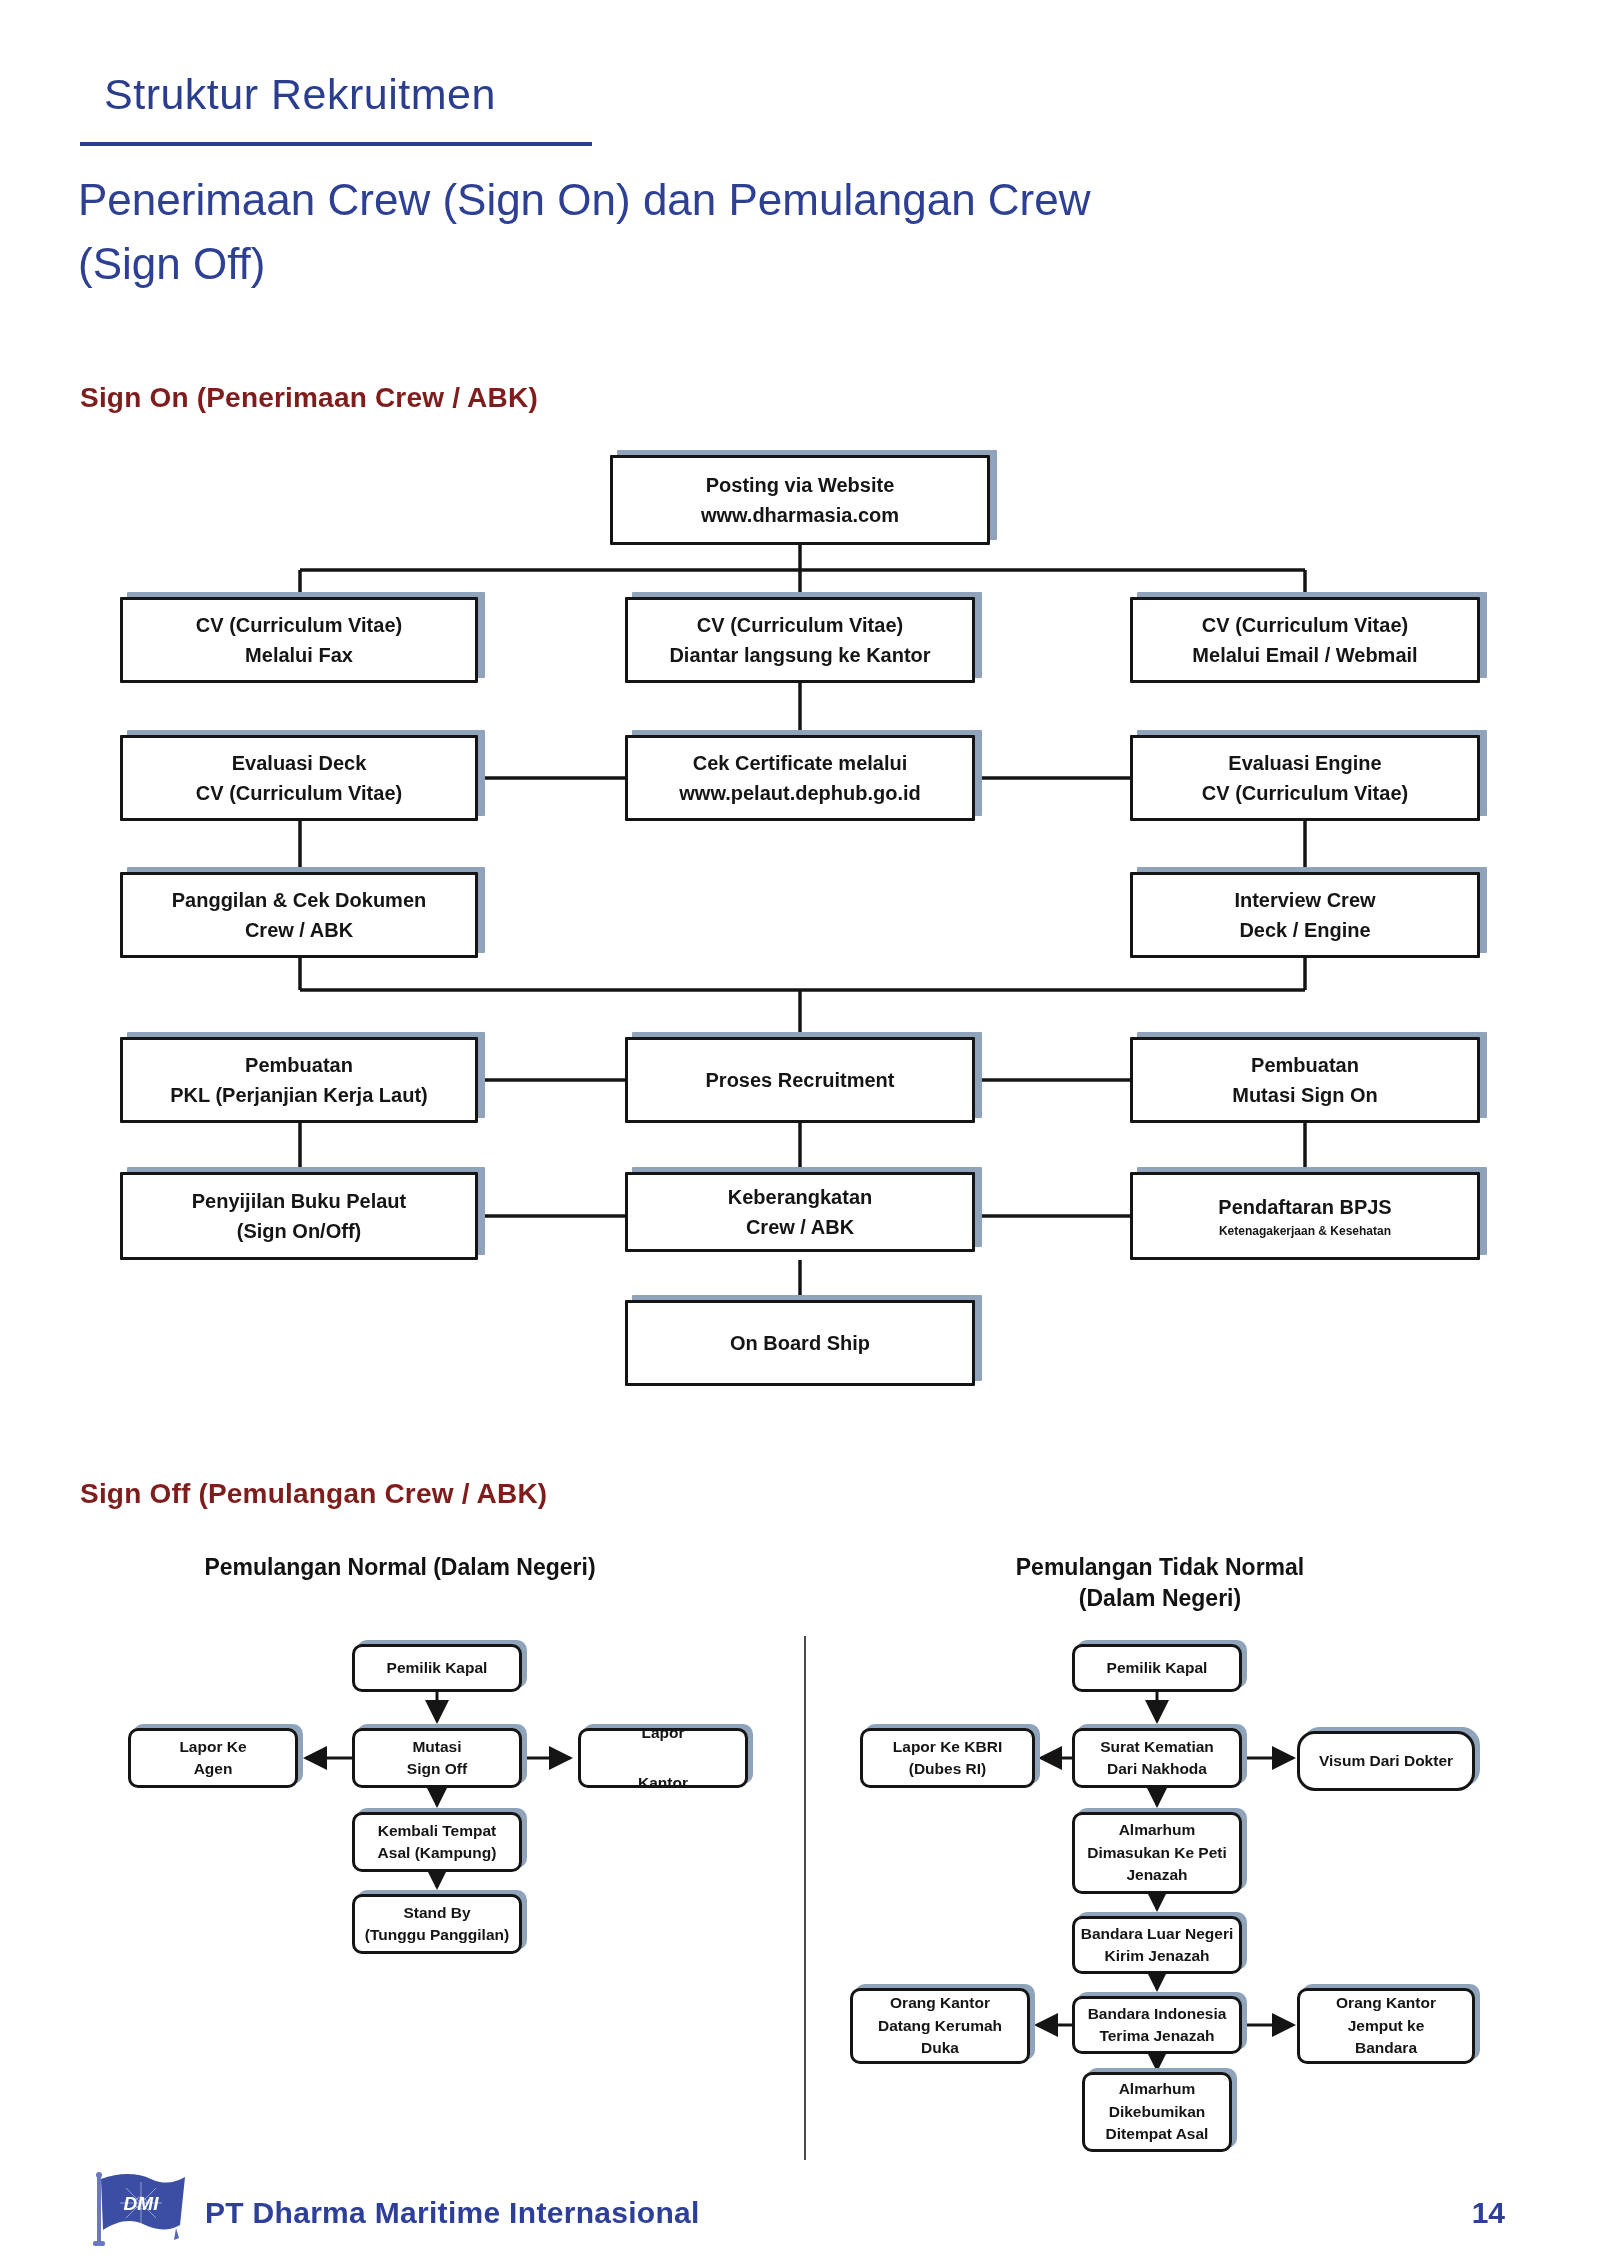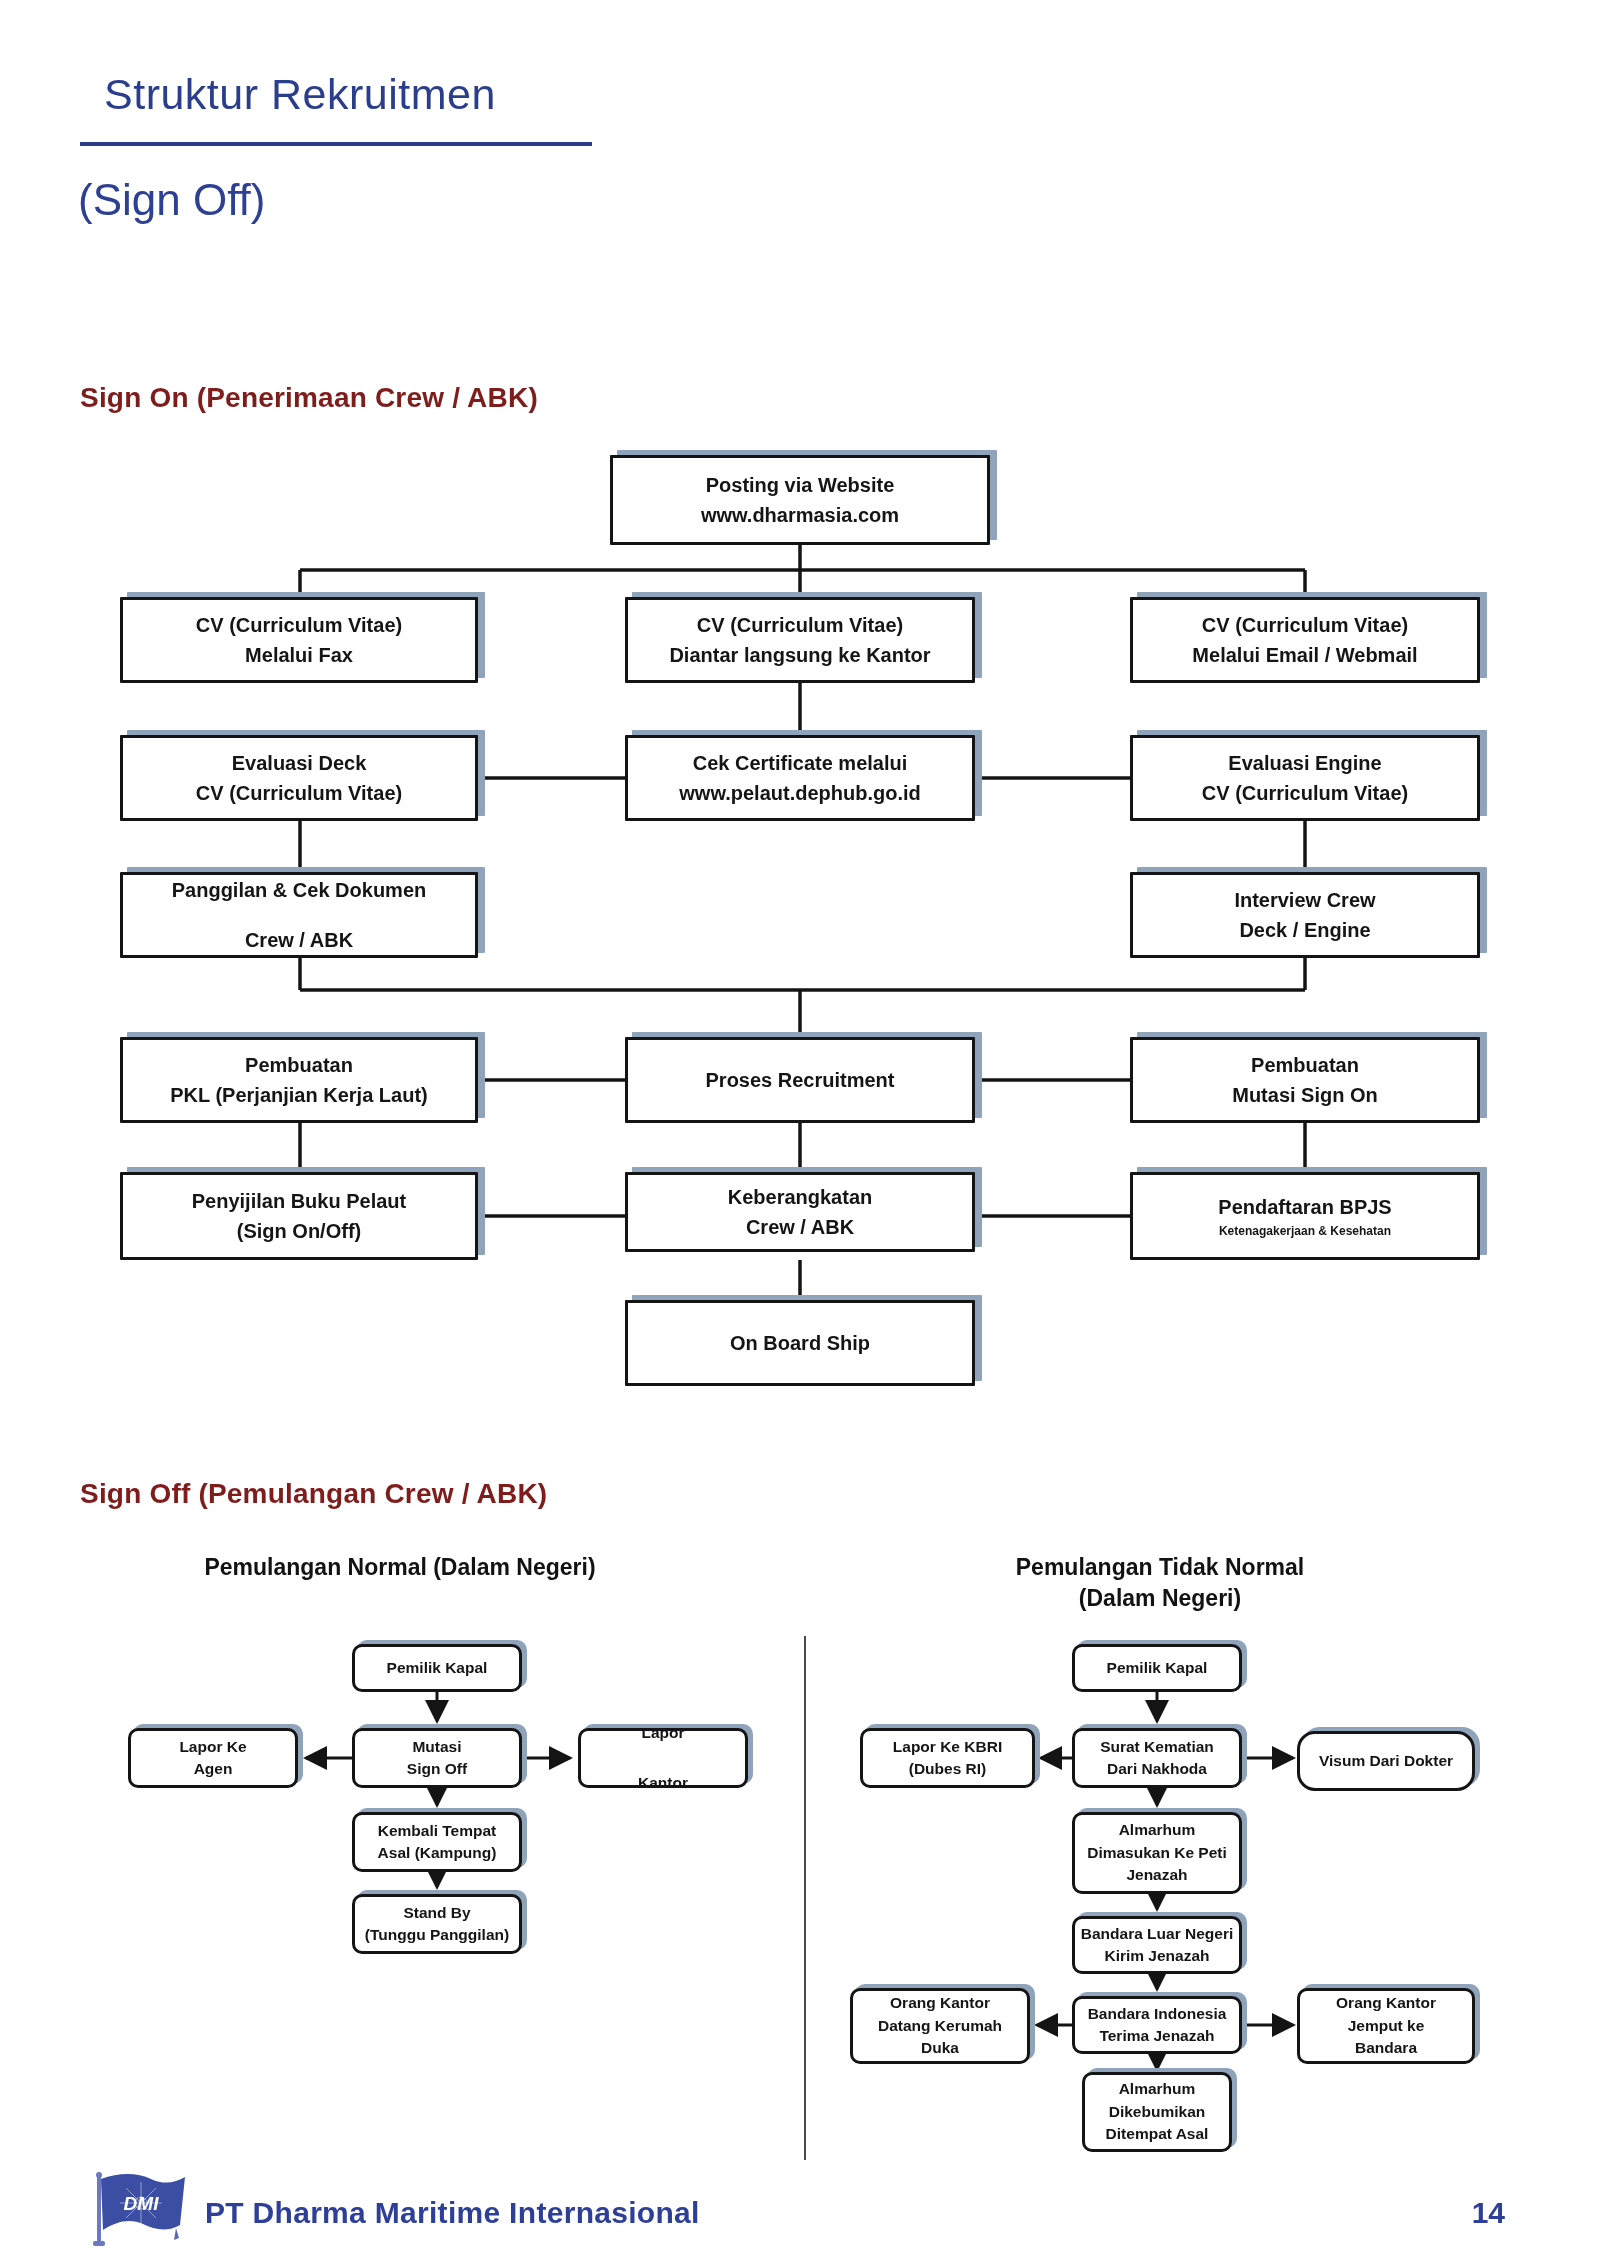--- a/index.html
+++ b/index.html
@@ -62,20 +62,21 @@
   }
 </style>
 </head>
 <body>
 
 <div class="page">
 
   <div class="doc-title">Struktur Rekruitmen</div>
   <div class="title-underline"></div>
   <div class="doc-subtitle">
+    <div>Penerimaan Crew (Sign On) dan Pemulangan Crew</div>
     <div>(Sign Off)</div>
   </div>
 
   <div class="section-heading" style="top:382px;">Sign On (Penerimaan Crew / ABK)</div>
 
   <div class="chart" style="left:80px;top:440px;width:1440px;height:960px;">
     <svg class="wires" width="1440" height="960" viewBox="0 0 1440 960">
       <g stroke="#141414" stroke-width="3.5" fill="none">
         <path d="M720 105 V157"></path>
         <path d="M220 130 H1225"></path>
@@ -125,21 +126,21 @@
     </div>
     <div class="fc-box" style="left:545px;top:295px;width:350px;height:86px;">
       <div class="ln">Cek Certificate melalui</div>
       <div class="ln">www.pelaut.dephub.go.id</div>
     </div>
     <div class="fc-box" style="left:1050px;top:295px;width:350px;height:86px;">
       <div class="ln">Evaluasi Engine</div>
       <div class="ln">CV (Curriculum Vitae)</div>
     </div>
 
-    <div class="fc-box" style="left:40px;top:432px;width:358px;height:86px;justify-content:space-between;">
+    <div class="fc-box" style="left:40px;top:432px;width:358px;height:86px;">
       <div class="ln">Panggilan &amp; Cek Dokumen</div>
       <div class="ln">Crew / ABK</div>
     </div>
     <div class="fc-box" style="left:1050px;top:432px;width:350px;height:86px;">
       <div class="ln">Interview Crew</div>
       <div class="ln">Deck / Engine</div>
     </div>
 
     <div class="fc-box" style="left:40px;top:597px;width:358px;height:86px;">
       <div class="ln">Pembuatan</div>

